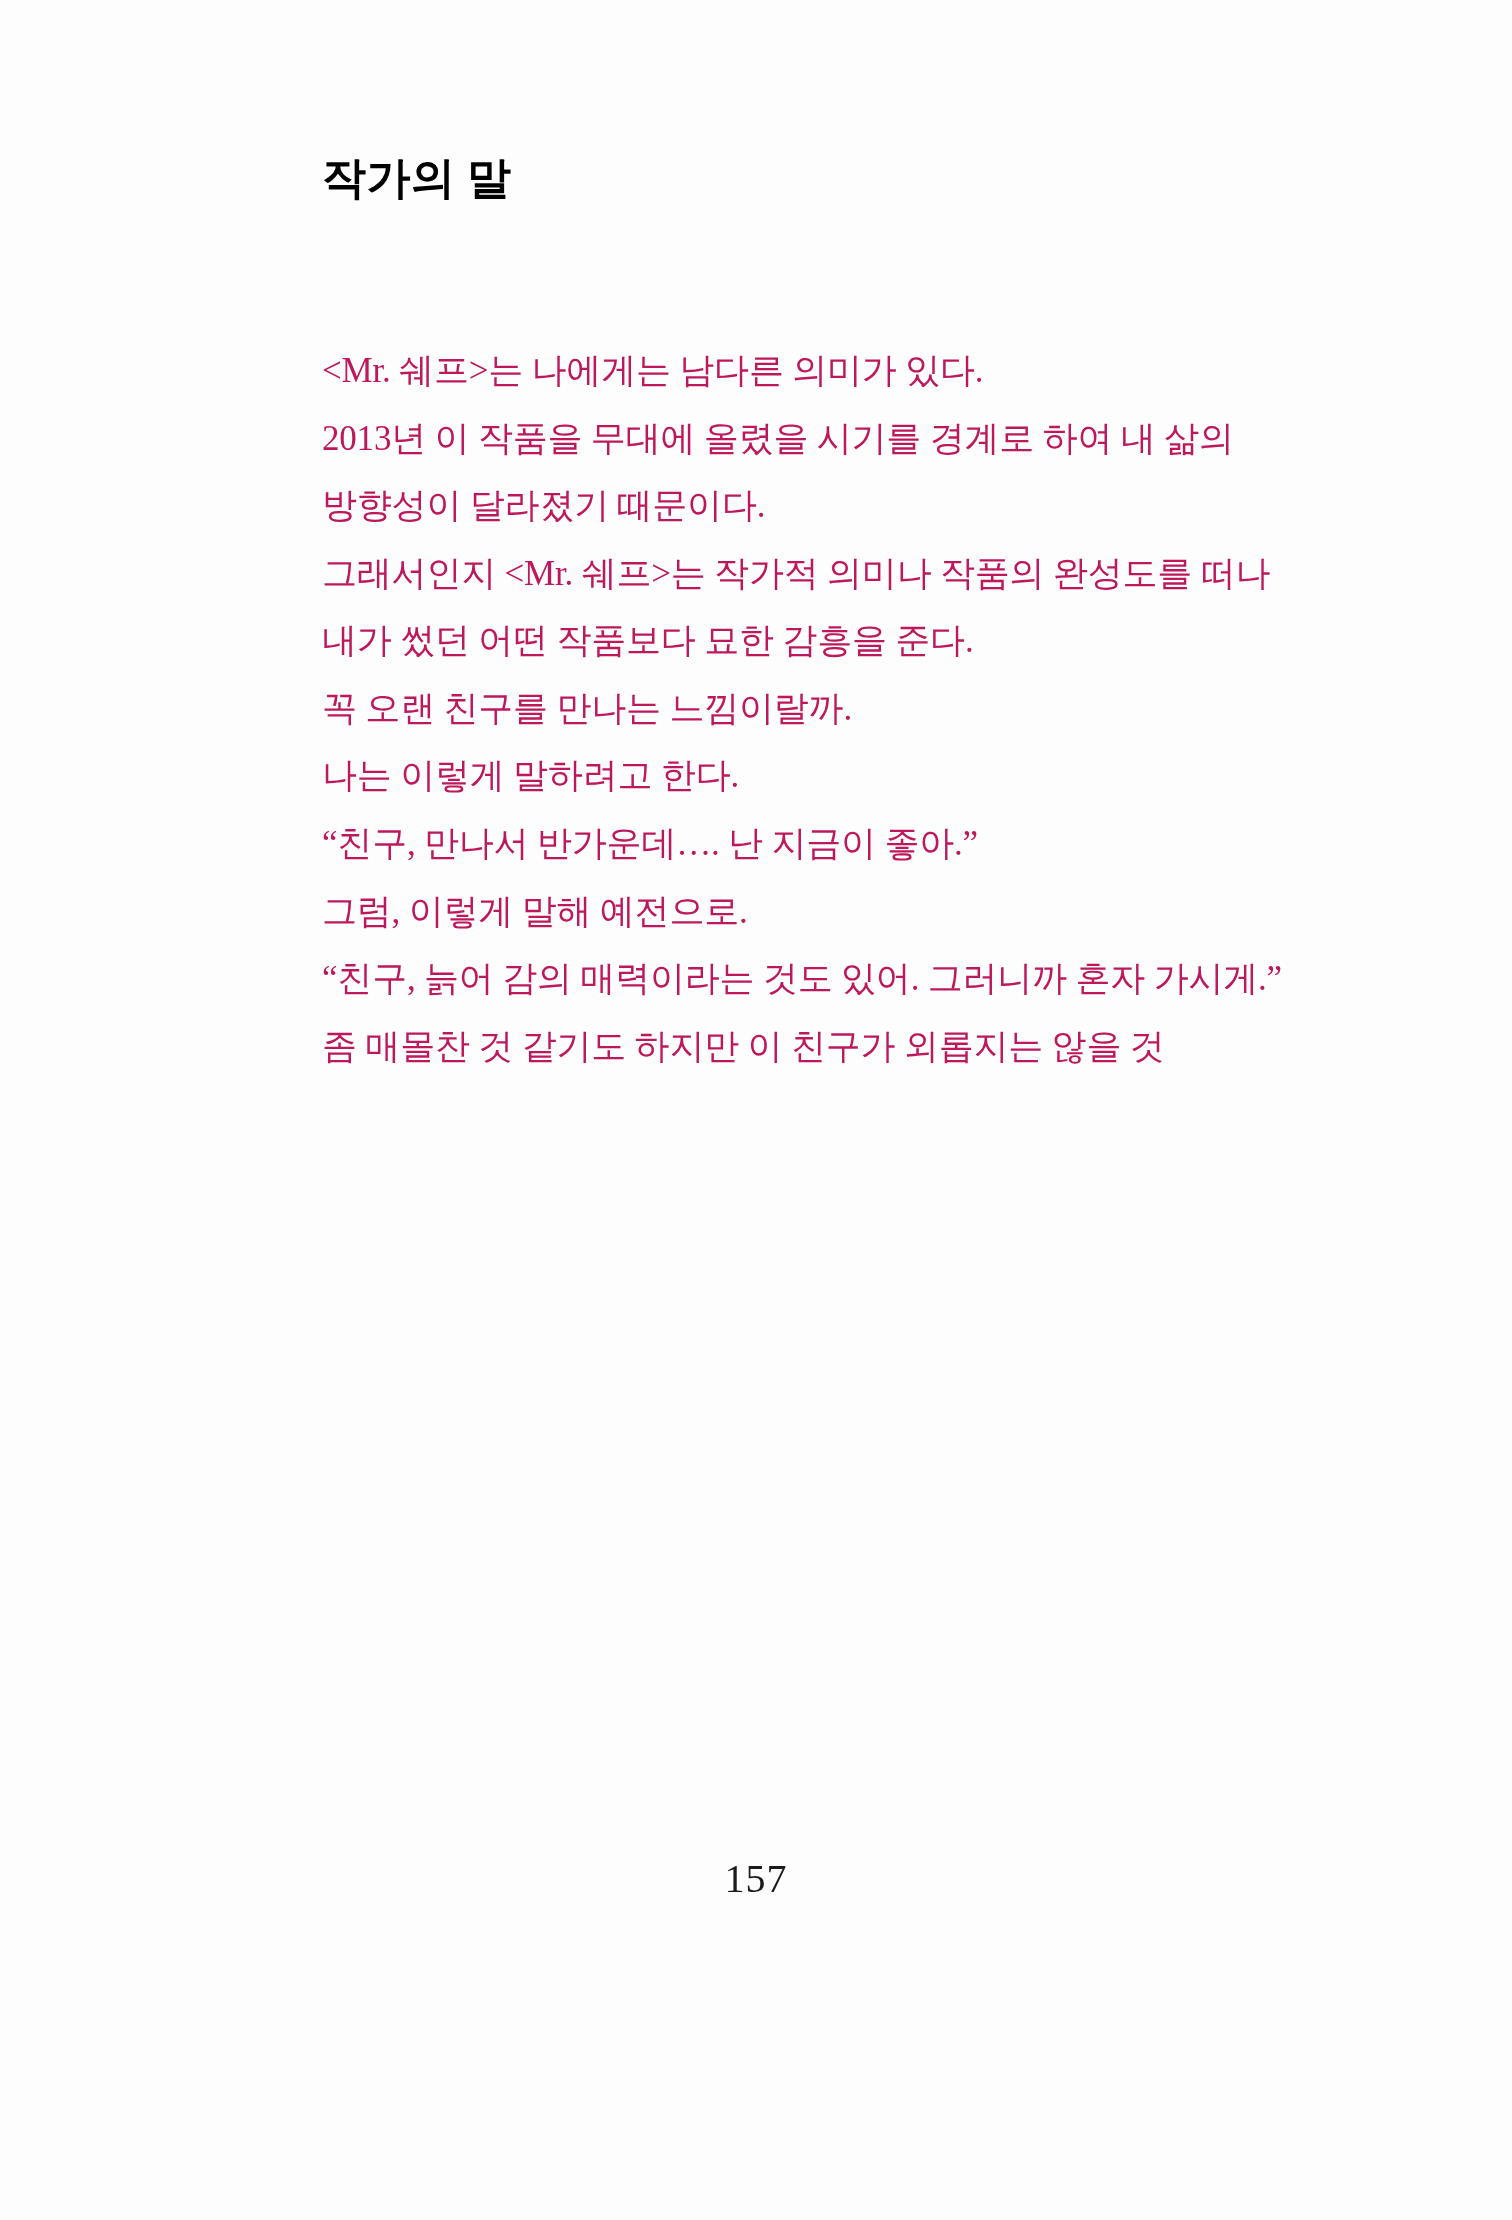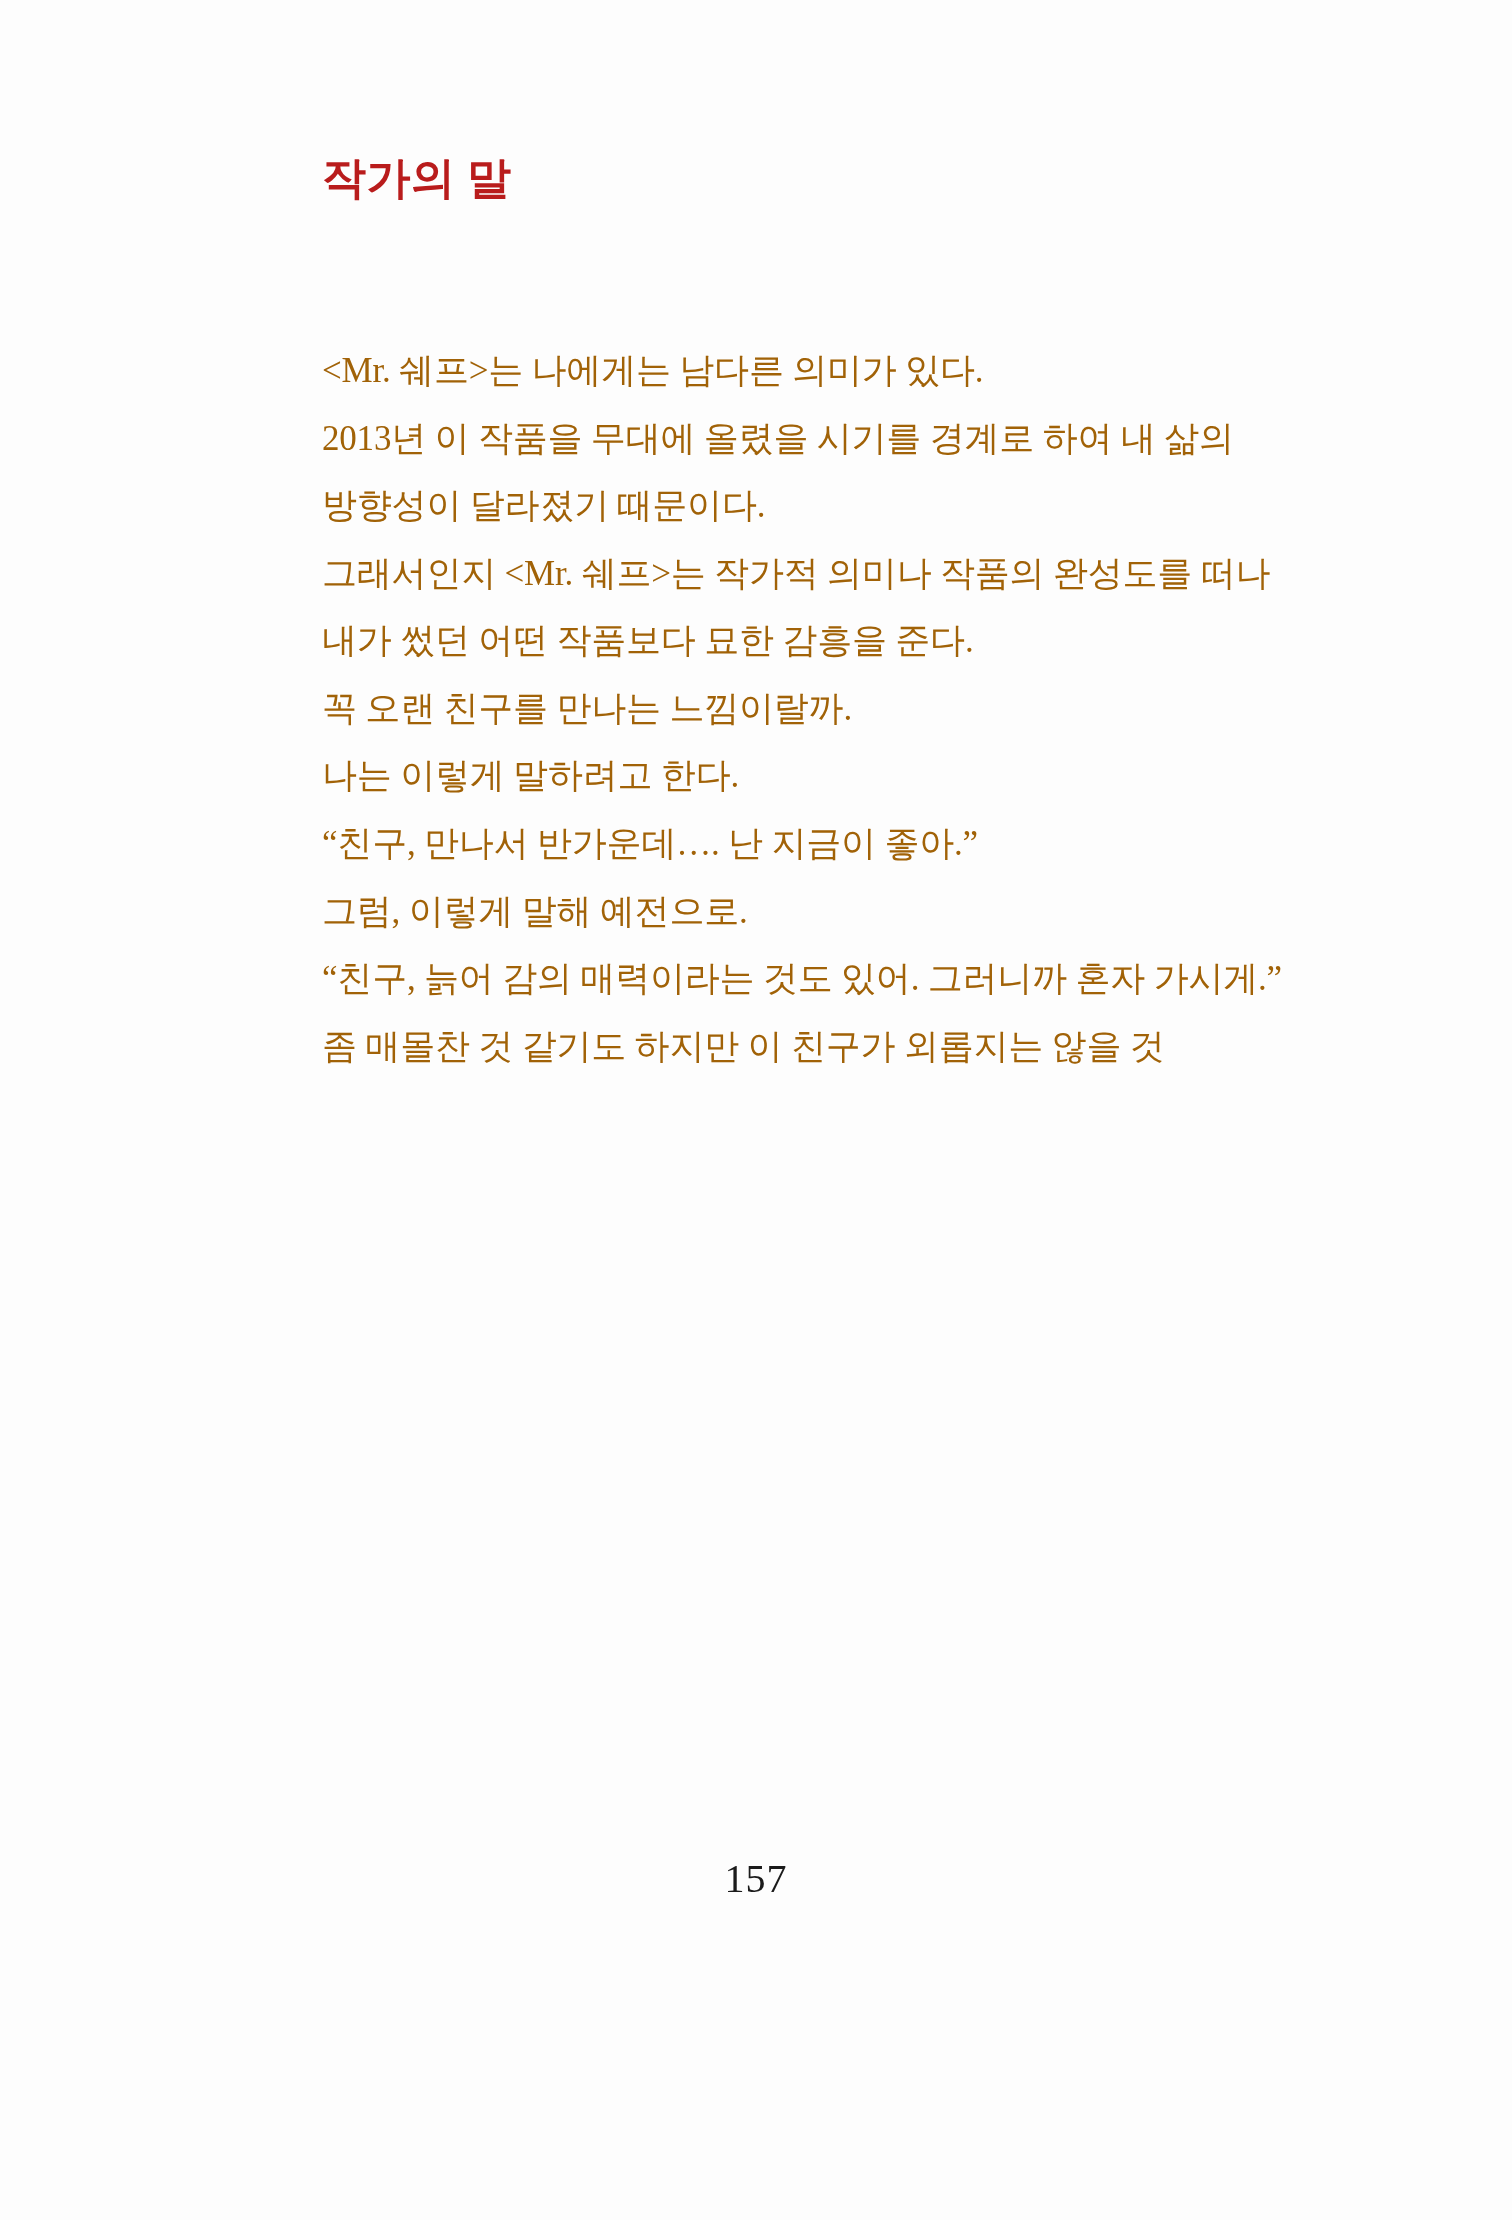--- a/index.html
+++ b/index.html
@@ -26,28 +26,28 @@
     left: 322px;
     top: 150px;
     width: 960px;
   }
   .chapter-title {
     font-size: 44px;
     font-weight: 700;
     letter-spacing: 0.5px;
     line-height: 1.3;
     margin: 0;
-    color: #b91c1c;
+    color: #000000;
   }
   .body-text {
     margin-top: 130px;
     font-size: 35px;
     line-height: 1.93;
     letter-spacing: -0.2px;
-    color: #a16207;
+    color: #be185d;
     text-align: left;
     word-break: keep-all;
   }
   .body-text p {
     margin: 0;
   }
   .page-number {
     position: absolute;
     left: 0;
     right: 0;

